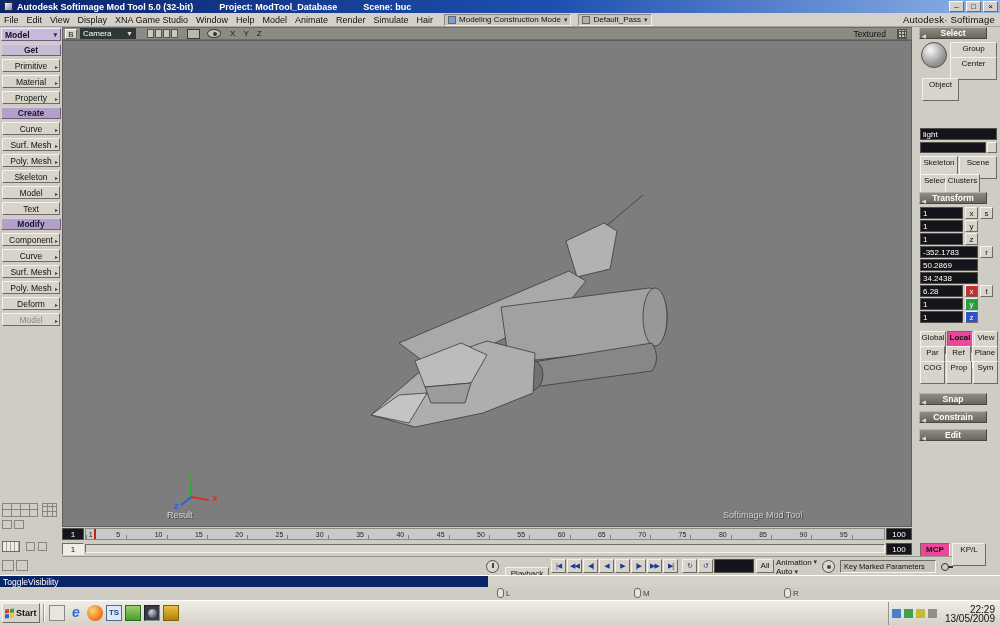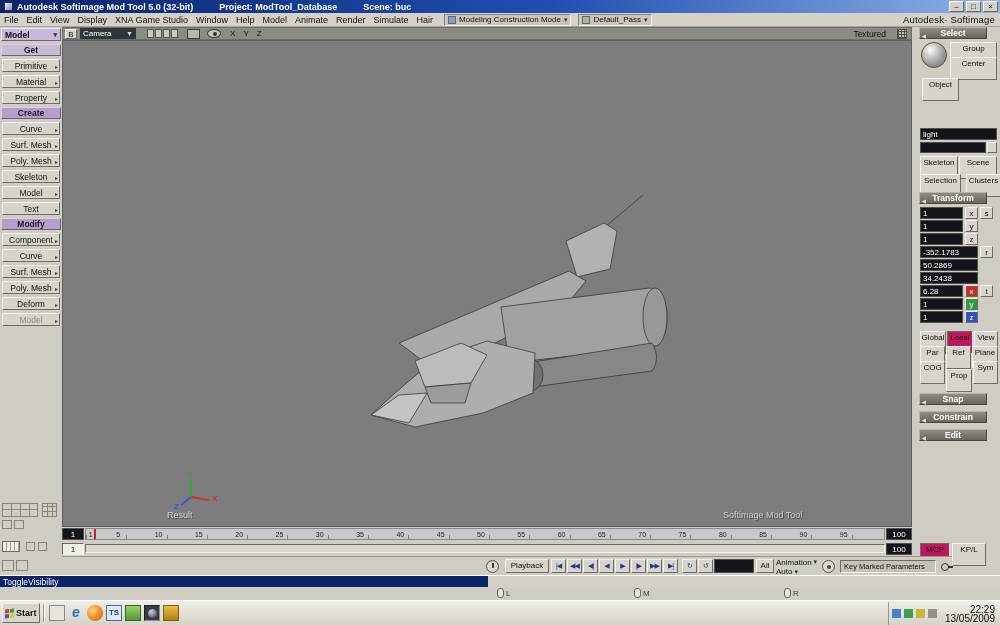--- a/index.html
+++ b/index.html
@@ -95,21 +95,21 @@
   #axis-z-label{left:-1px;top:30px;color:#2f5fd6;}
 
   
   #right-panel{position:absolute;left:919px;top:27px;width:81px;height:530px;background:#cfccc4;}
   .rp-hdr{position:absolute;left:0;width:68px;height:12px;background:linear-gradient(#908c84,#6a665e);
     border:1px solid;border-color:#b8b4ac #4a463e #4a463e #b8b4ac;color:#fff;font-size:8.5px;
     font-weight:bold;text-align:center;line-height:10px;}
   .hdr-arrow{position:absolute;left:2px;top:3px;font-size:5px;color:#ddd;}
   .rp-btn{position:absolute;height:23px;background:#d8d4cc;border:1px solid;
     border-color:#f4f2ee #6f6b63 #6f6b63 #f4f2ee;font-size:8px;text-align:center;line-height:11px;}
-  .rp-btn.pressed{border-color:#6f6b63 #f4f2ee #f4f2ee #6f6b63;background:#be185d;}
+  .rp-btn.pressed{border-color:#6f6b63 #f4f2ee #f4f2ee #6f6b63;background:#ec4899;font-weight:bold;}
   .rp-field{position:absolute;background:#14141a;color:#fff;font-size:8px;line-height:10px;
     padding:1px 0 0 2px;border:1px solid #50504a;height:12px;overflow:hidden;white-space:nowrap;}
   #rp-sphere{position:absolute;left:2px;top:15px;width:26px;height:26px;border-radius:50%;
     border:1px solid #55514a;background:radial-gradient(circle at 35% 30%,#fafafa,#9a9a9a 60%,#6e6e6e);}
   .ax-btn{position:absolute;width:13px;height:12px;font-size:8px;text-align:center;line-height:11px;
     background:#d8d4cc;border:1px solid;border-color:#f4f2ee #6f6b63 #6f6b63 #f4f2ee;}
   .ax-btn.colx{background:#c03030;color:#fff;}
   .ax-btn.coly{background:#2d9c3e;color:#fff;}
   .ax-btn.colz{background:#2f52c8;color:#fff;}
   .srt-btn{position:absolute;width:13px;height:12px;font-size:8px;text-align:center;line-height:11px;
@@ -336,21 +336,21 @@
     <div id="rp-sphere"></div>
     <div class="rp-btn" style="top:15px;left:31px;width:47px">Group</div>
     <div class="rp-btn" style="top:30px;left:31px;width:47px">Center</div>
     <div class="rp-btn" style="top:51px;left:3px;width:37px">Object</div>
     <div class="rp-field" style="top:101px;left:1px;width:77px">light</div>
     <div class="rp-field" style="top:115px;left:1px;width:66px;height:11px"></div>
     <div class="rp-btn" style="top:115px;left:68px;width:10px;height:11px"></div>
     <div class="rp-btn" style="top:129px;left:1px;width:38px">Skeleton</div>
     <div class="rp-btn" style="top:129px;left:40px;width:38px">Scene</div>
     <div class="rp-btn" style="top:147px;left:1px;width:41px">Selection</div>
-    <div class="rp-btn" style="top:147px;left:47px;width:35px">Clusters</div>
+    <div class="rp-btn" style="top:147px;left:26px;width:35px">Clusters</div>
 
     <div class="rp-hdr" style="top:165px">
       <span class="hdr-arrow">◀</span>
       <span>Transform</span>
     </div>
 
     <div class="rp-field" style="top:180px;left:1px;width:43px">1</div>
     <div class="ax-btn" style="top:180px;left:46px">x</div>
     <div class="srt-btn" style="top:180px;left:61px">s</div>
     <div class="rp-field" style="top:193px;left:1px;width:43px">1</div>
@@ -371,21 +371,21 @@
     <div class="rp-field" style="top:284px;left:1px;width:43px">1</div>
     <div class="ax-btn colz" style="top:284px;left:46px">z</div>
 
     <div class="rp-btn" style="top:304px;left:1px;width:26px">Global</div>
     <div class="rp-btn pressed" style="top:304px;left:28px;width:26px">Local</div>
     <div class="rp-btn" style="top:304px;left:55px;width:24px">View</div>
     <div class="rp-btn" style="top:319px;left:1px;width:25px">Par</div>
     <div class="rp-btn" style="top:319px;left:27px;width:25px">Ref</div>
     <div class="rp-btn" style="top:319px;left:53px;width:26px">Plane</div>
     <div class="rp-btn" style="top:334px;left:1px;width:25px">COG</div>
-    <div class="rp-btn" style="top:342px;left:27px;width:26px">Prop</div>
+    <div class="rp-btn" style="top:334px;left:27px;width:26px">Prop</div>
     <div class="rp-btn" style="top:334px;left:54px;width:25px">Sym</div>
 
     <div class="rp-hdr" style="top:366px">
       <span class="hdr-arrow">◀</span>
       <span>Snap</span>
     </div>
     <div class="rp-hdr" style="top:384px">
       <span class="hdr-arrow">◀</span>
       <span>Constrain</span>
     </div>
@@ -426,21 +426,21 @@
     <div class="tl-box dark" style="width:26px">100</div>
   </div>
   <div id="rangebar">
     <div class="tl-box light" style="width:22px">1</div>
     <div id="range-track"></div>
     <div class="tl-box dark" style="width:26px">100</div>
   </div>
 
   <div id="playbar">
     <div id="pb-clock"></div>
-    <div class="pb-btn" style="left:443px;top:2px;width:44px;height:14px">Playback</div>
+    <div class="pb-btn" style="left:443px;top:10px;width:44px;height:14px">Playback</div>
     <div id="transport">
         <div class="tbtn">|◀</div>
         <div class="tbtn">◀◀</div>
         <div class="tbtn">◀|</div>
         <div class="tbtn">◀</div>
         <div class="tbtn">▶</div>
         <div class="tbtn">|▶</div>
         <div class="tbtn">▶▶</div>
         <div class="tbtn">▶|</div>
       </div>

